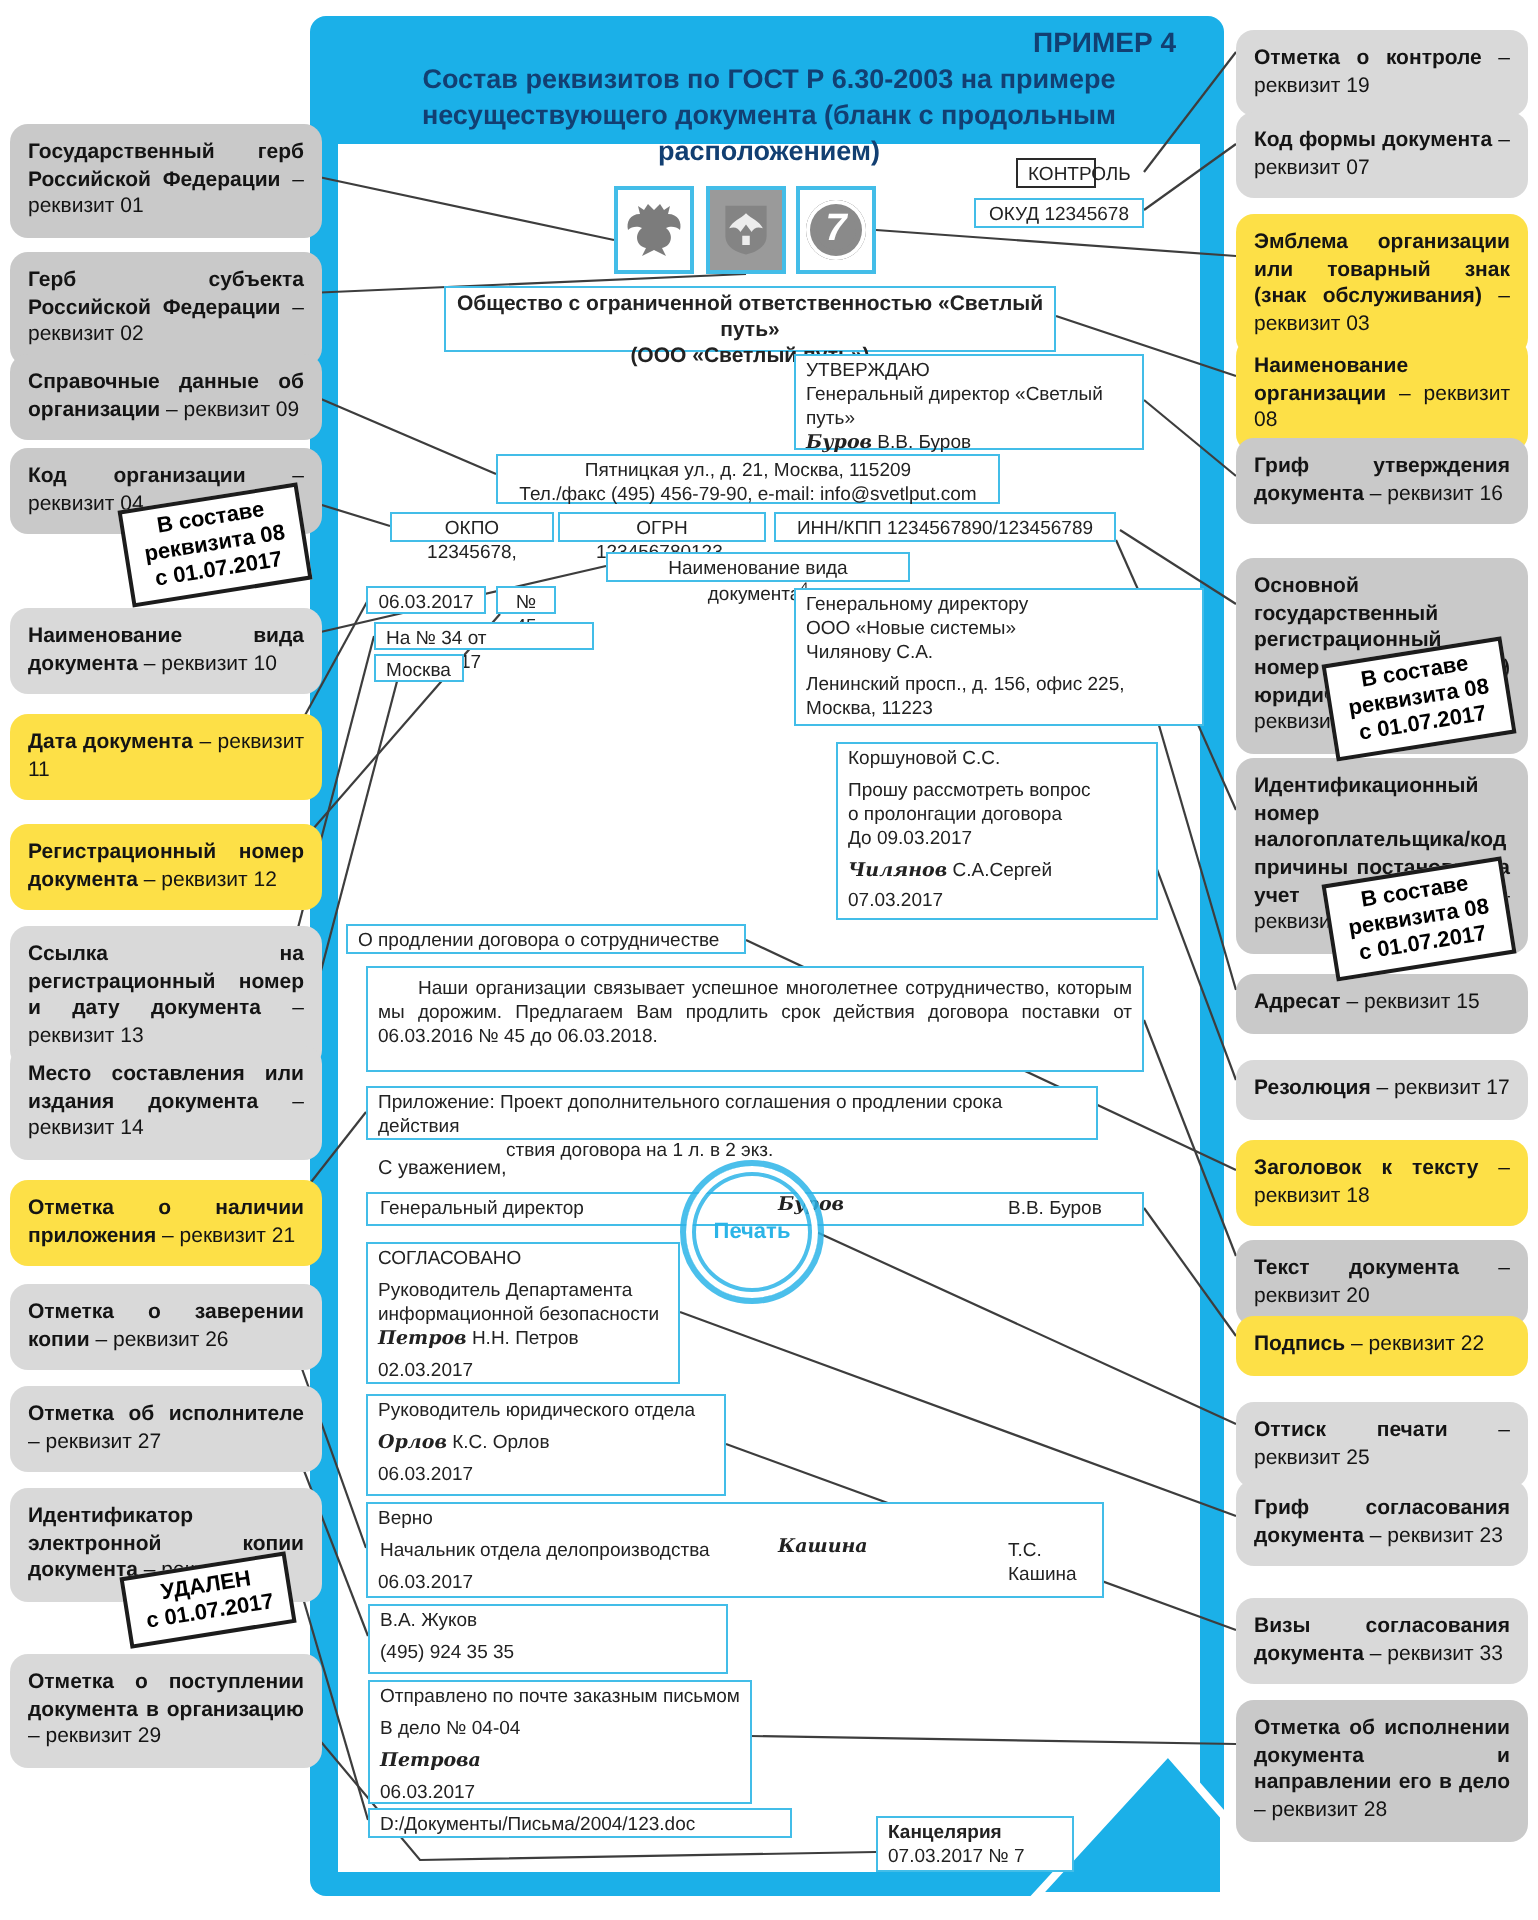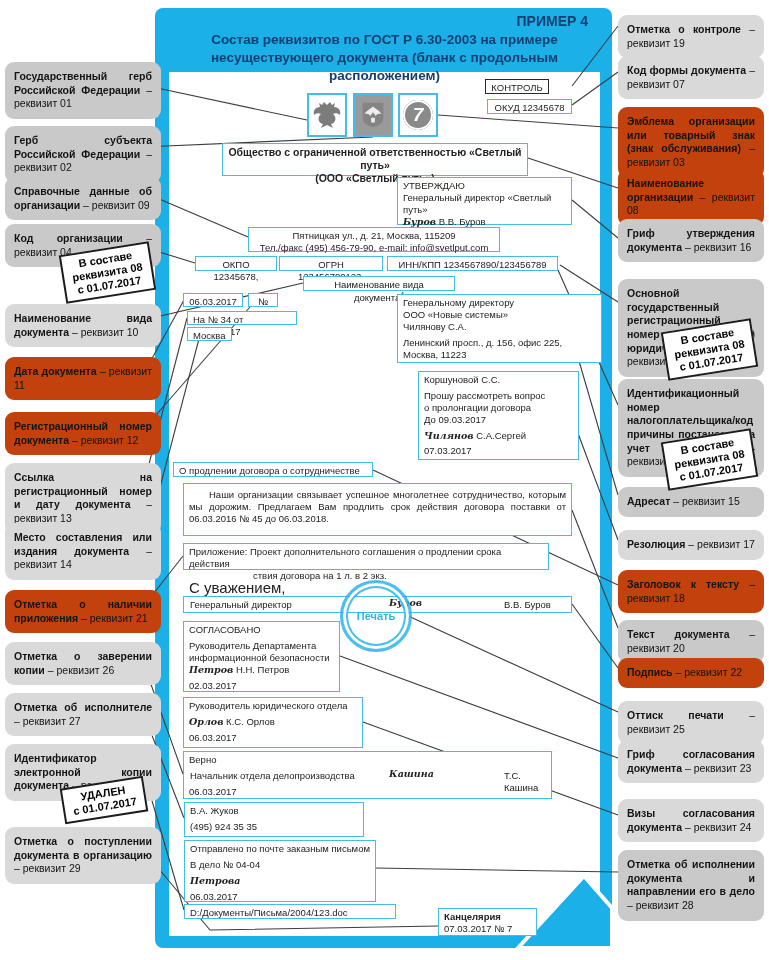--- a/index.html
+++ b/index.html
@@ -11,21 +11,21 @@
   .doc-page{position:absolute;left:169px;top:72px;width:431px;height:864px;background:#fff;z-index:1;}
   .title{position:absolute;left:167px;top:13px;width:435px;z-index:2;color:#123f72;}
   .t-example{font-weight:bold;font-size:14px;text-align:right;padding-right:14px;}
   .t-main{font-weight:bold;font-size:13.5px;text-align:center;line-height:1.35;margin:2px auto 0;width:412px;}
   
   .lbl{position:absolute;left:5px;width:138px;border-radius:9px;padding:8px 9px;
        font-size:10.5px;line-height:1.3;color:#141414;text-align:justify;z-index:2;}
   .lbl .rq{font-weight:normal;}
   .lbl b{font-weight:bold;}
   .rl{left:618px;width:128px;}
-  .t-l{background:#d9d9d9;} .t-m{background:#c9c9c9;} .t-d{background:#c2410c;}
+  .t-l{background:#d9d9d9;} .t-m{background:#c9c9c9;} .t-d{background:#fde047;}
   
   .stamp{position:absolute;background:#fff;border:2px solid #1c1c1c;padding:3px 8px;
          font-weight:bold;font-size:11px;text-align:center;line-height:1.18;
          transform:rotate(-9deg);z-index:3;}
   
   .dbox{position:absolute;background:#fff;border:1.6px solid #43bde8;color:#222;
         font-size:9.5px;line-height:1.25;padding:2px 5px;z-index:2;box-sizing:border-box;}
   .kbox{border:1.6px solid #2a2a2a;}
   .ctr{text-align:center;}
   .bold{font-weight:bold;}
@@ -120,29 +120,29 @@
 <div class="lbl rl t-m" style="top:219px"><b>Гриф утверждения документа</b> <span class="rq">– реквизит 16</span></div>
 <div class="lbl rl t-m" style="top:279px"><b>Основной государственный регистрационный номер (ОГРН) юридического лица</b> <span class="rq">– реквизит 05</span></div>
 <div class="lbl rl t-m" style="top:379px"><b>Идентификационный номер налогоплательщика/код причины постановки на учет (ИНН/КПП)</b> <span class="rq">– реквизит 06</span></div>
 <div class="lbl rl t-m" style="top:487px"><b>Адресат</b> <span class="rq">– реквизит 15</span></div>
 <div class="lbl rl t-l" style="top:530px"><b>Резолюция</b> <span class="rq">– реквизит 17</span></div>
 <div class="lbl rl t-d" style="top:570px"><b>Заголовок к тексту</b> <span class="rq">– реквизит 18</span></div>
 <div class="lbl rl t-m" style="top:620px"><b>Текст документа</b> <span class="rq">– реквизит 20</span></div>
 <div class="lbl rl t-d" style="top:658px"><b>Подпись</b> <span class="rq">– реквизит 22</span></div>
 <div class="lbl rl t-l" style="top:701px"><b>Оттиск печати</b> <span class="rq">– реквизит 25</span></div>
 <div class="lbl rl t-l" style="top:740px"><b>Гриф согласования документа</b> <span class="rq">– реквизит 23</span></div>
-<div class="lbl rl t-l" style="top:799px"><b>Визы согласования документа</b> <span class="rq">– реквизит 24</span></div>
+<div class="lbl rl t-l" style="top:799px"><b>Визы согласования документа</b> <span class="rq">– реквизит 33</span></div>
 <div class="lbl rl t-m" style="top:850px"><b>Отметка об исполнении документа и направлении его в дело</b> <span class="rq">– реквизит 28</span></div>
 
 <div class="stamp" style="left:62px;top:248px"><span>В составе</span><br><span>реквизита 08</span><br><span>с 01.07.2017</span></div>
 <div class="stamp" style="left:62px;top:782px"><span>УДАЛЕН</span><br><span>с 01.07.2017</span></div>
 <div class="stamp" style="left:664px;top:325px"><span>В составе</span><br><span>реквизита 08</span><br><span>с 01.07.2017</span></div>
 <div class="stamp" style="left:664px;top:435px"><span>В составе</span><br><span>реквизита 08</span><br><span>с 01.07.2017</span></div>
 
-<div class="dbox kbox ctr" style="left:485px;top:79px;width:64px;height:15px">КОНТРОЛЬ</div>
+<div class="dbox kbox ctr" style="left:508px;top:79px;width:40px;height:15px">КОНТРОЛЬ</div>
 <div class="dbox ctr" style="left:487px;top:99px;width:85px;height:15px">ОКУД 12345678</div>
 
 <div class="emb" style="left:307px">
   <svg viewBox="0 0 32 32" width="32" height="34">
       <path d="M16 6 L13 3 L11 6 L8 4 L9 8 C4 8 2 12 3 16 C5 14 8 14 10 15 C6 18 7 24 12 25 L10 29 L16 26 L22 29 L20 25 C25 24 26 18 22 15 C24 14 27 14 29 16 C30 12 28 8 23 8 L24 4 L21 6 L19 3 Z" fill="#7c7c7c"></path>
     </svg>
 </div>
 <div class="emb" style="left:353px;background:#9a9a9a">
   <svg viewBox="0 0 32 32" width="30" height="32">
       <path d="M5 3 H27 V19 C27 25 21 28 16 29 C11 28 5 25 5 19 Z" fill="#848484"></path>
@@ -206,21 +206,21 @@
 
 <div class="dbox" style="left:183px;top:483px;width:389px;height:53px">
   <p class="para">Наши организации связывает успешное многолетнее сотрудничество, которым мы дорожим. Предлагаем Вам продлить срок действия договора поставки от 06.03.2016 № 45 до 06.03.2018.</p>
 </div>
 
 <div class="dbox" style="left:183px;top:543px;width:366px;height:27px">
   <div>Приложение: Проект дополнительного соглашения о продлении срока действия</div>
   <div style="padding-left:64px">ствия договора на 1 л. в 2 экз.</div>
 </div>
 
-<div style="position:absolute;left:189px;top:579px;font-size:15px;color:#222;z-index:2">С уважением,</div>
+<div style="position:absolute;left:189px;top:579px;font-size:10px;color:#222;z-index:2">С уважением,</div>
 
 <div class="dbox" style="left:183px;top:596px;width:389px;height:17px">
   <div class="row">
     <span class="p1">Генеральный директор</span>
     <span class="p2 sig">Буров</span>
     <span class="p3">В.В. Буров</span>
   </div>
 </div>
 <div class="seal">
     <span>Печать</span>

